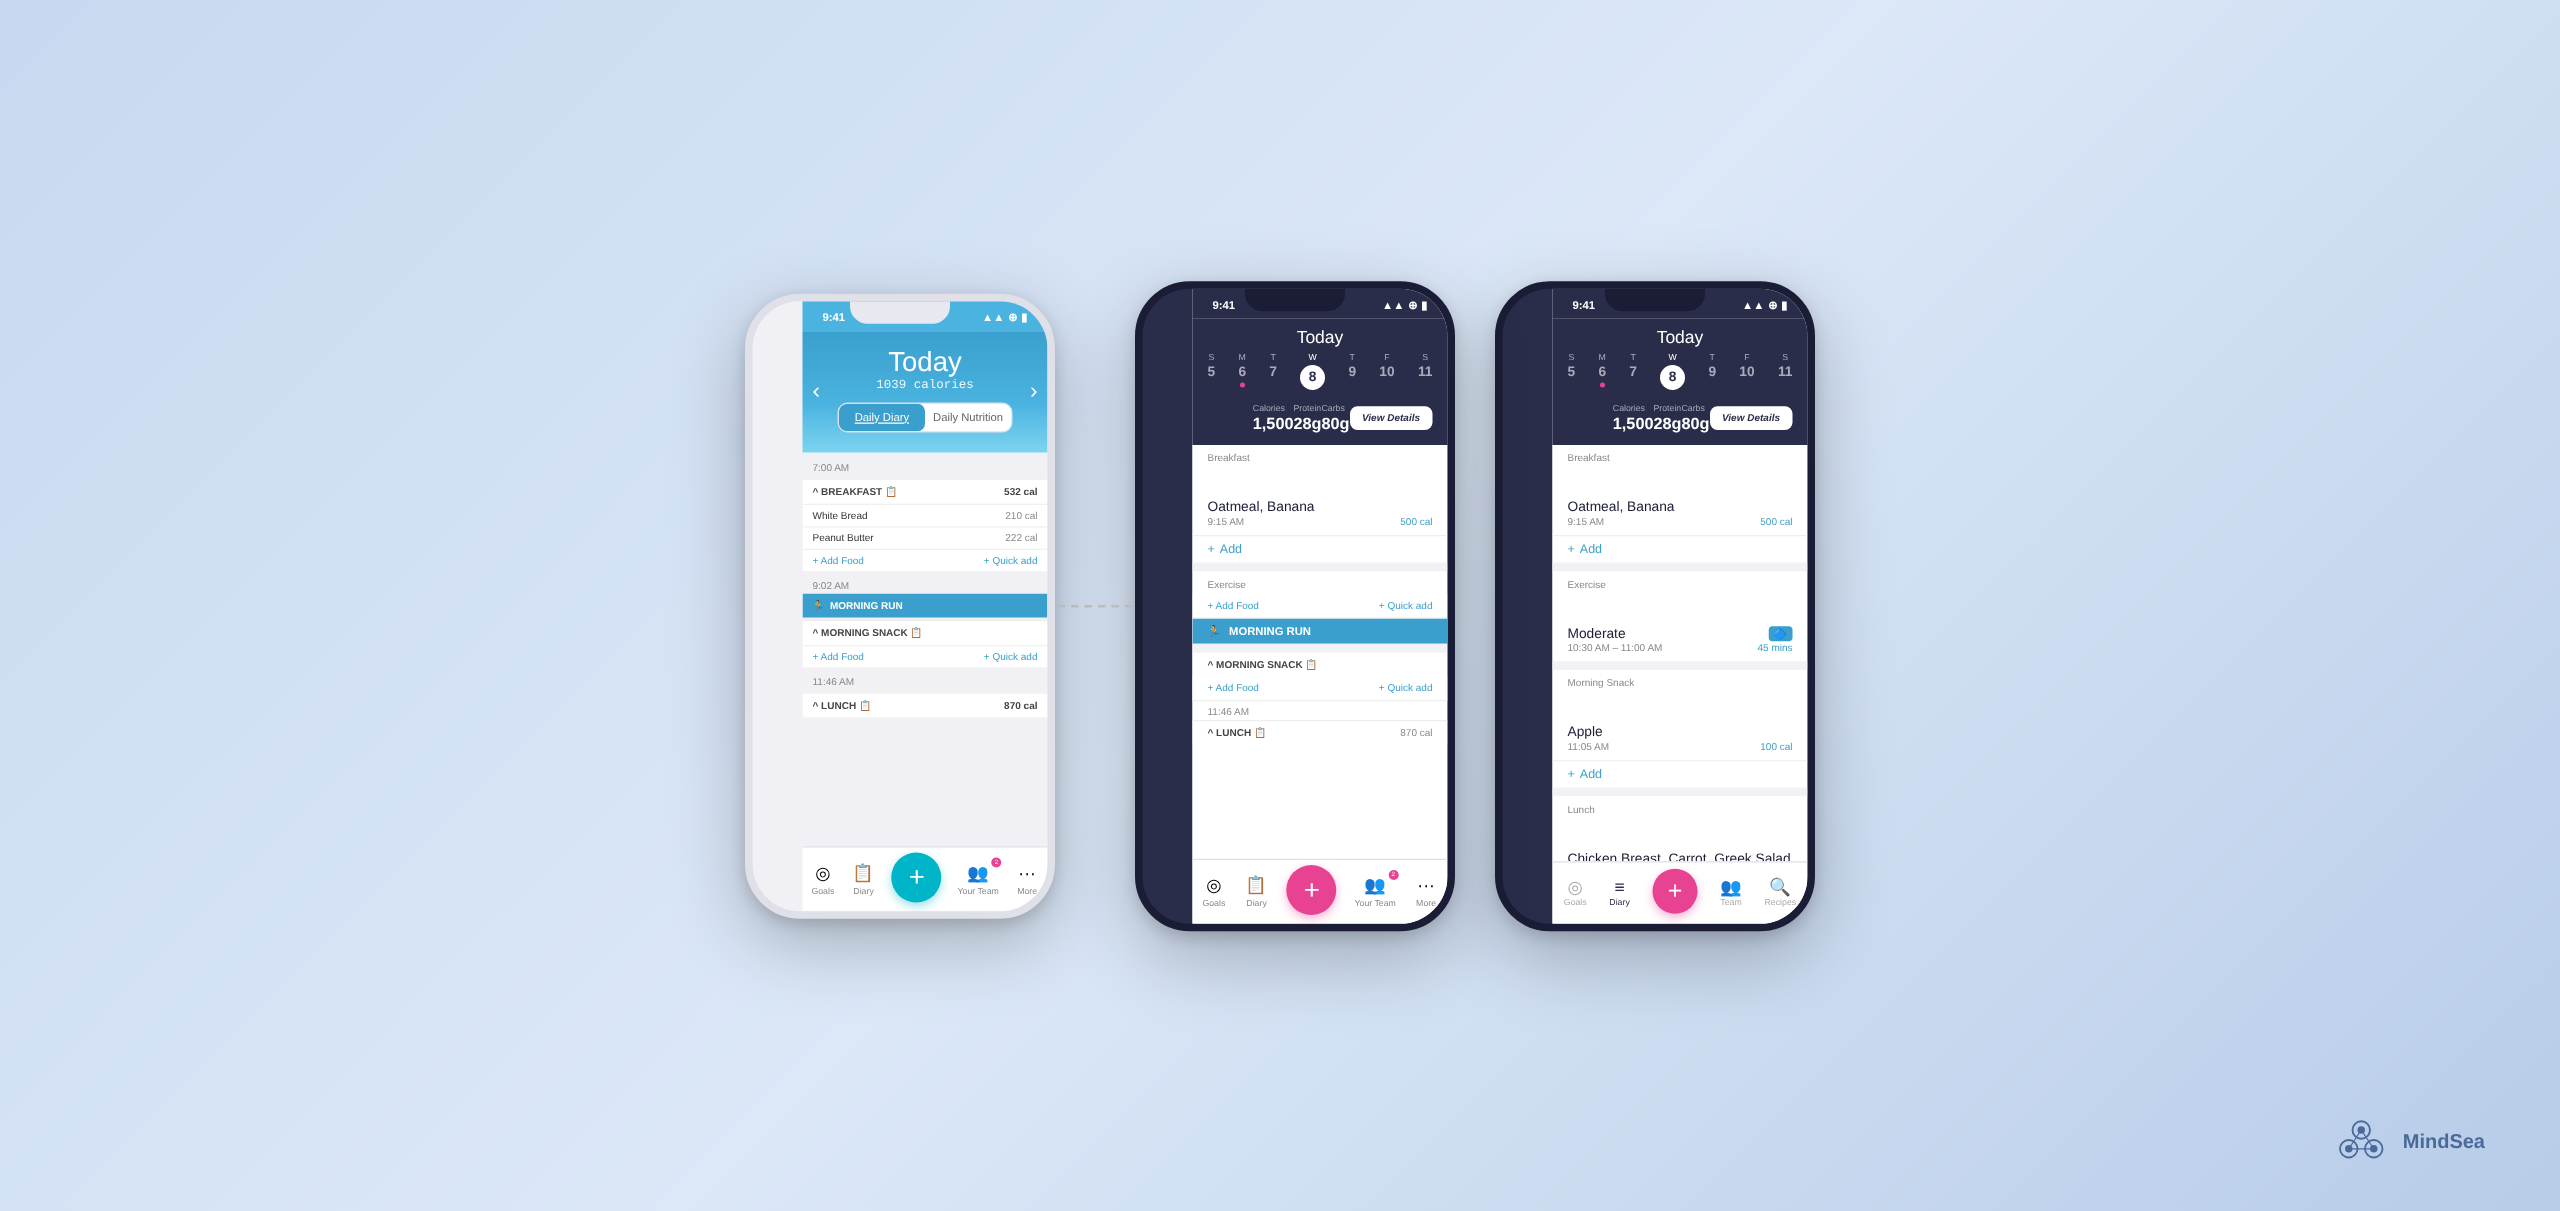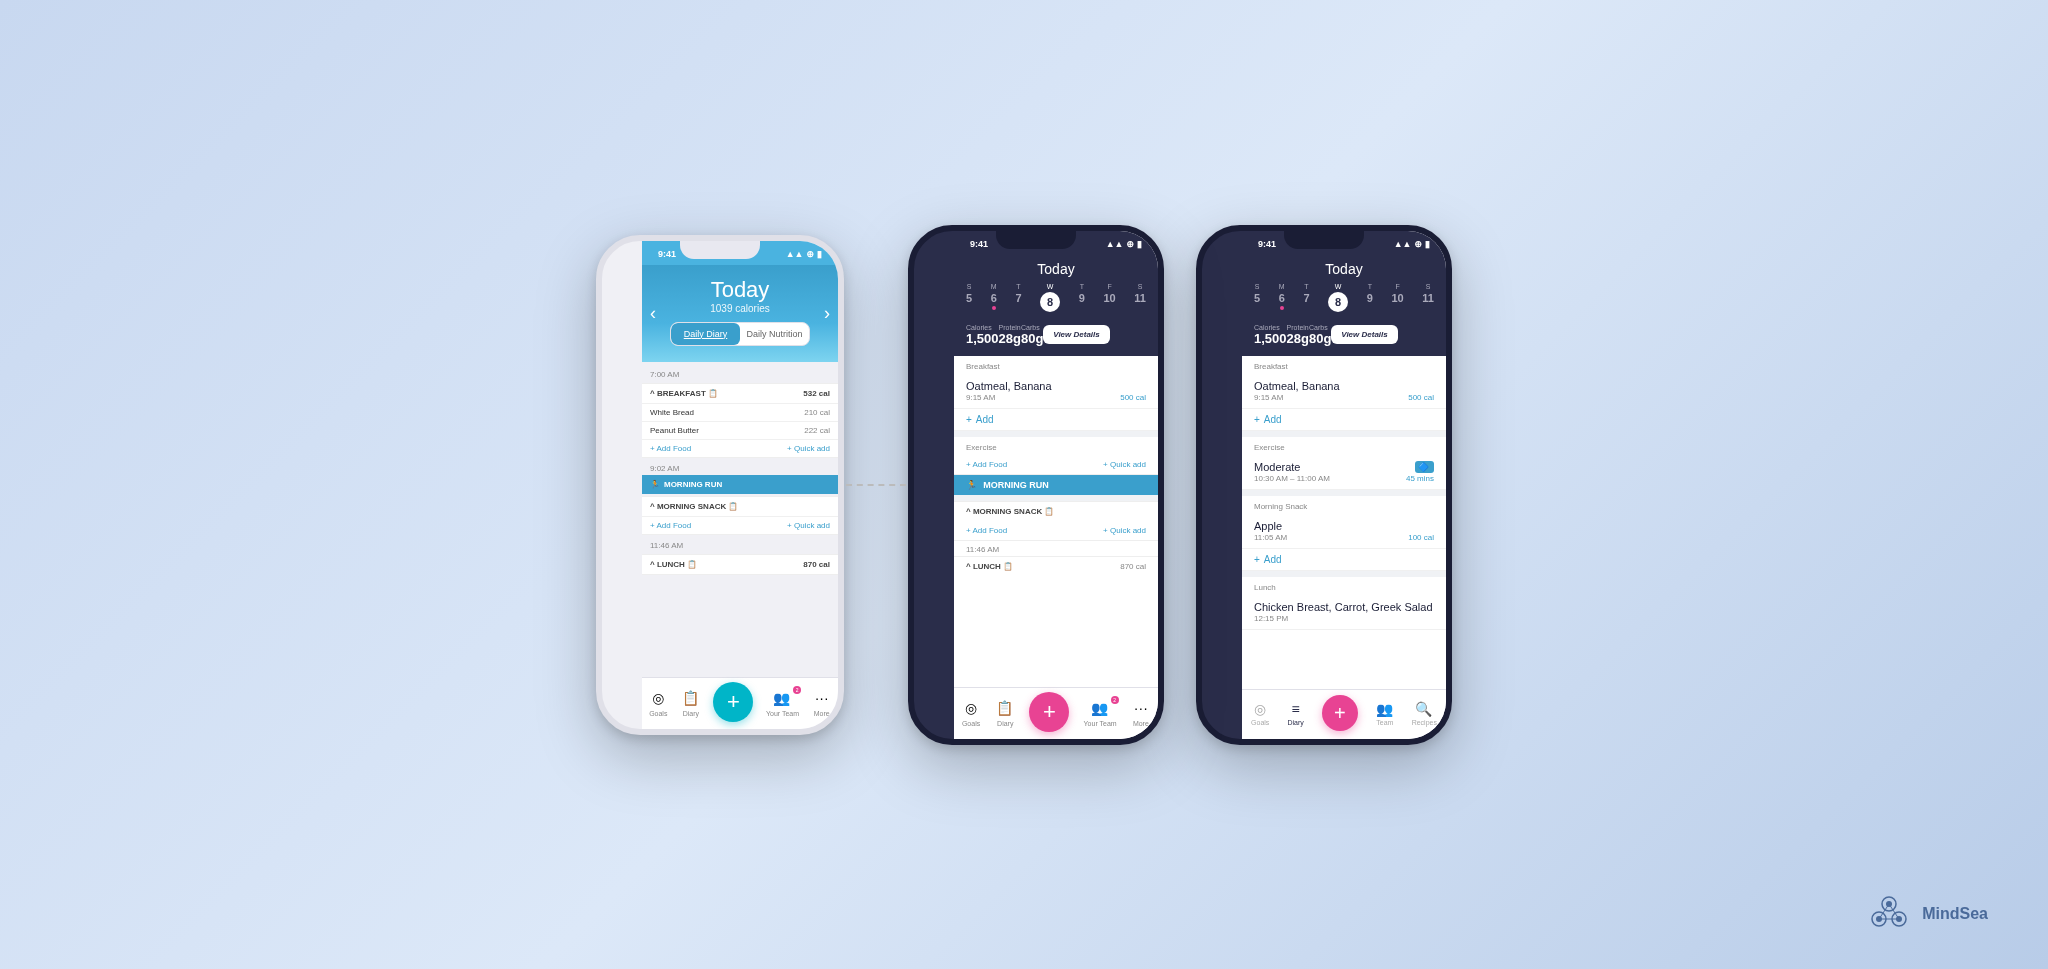--- a/index.html
+++ b/index.html
@@ -108,20 +108,21 @@
 
     .phone-1-header h1 {
       font-size: 22px;
       font-weight: 300;
       margin-top: 4px;
     }
 
     .phone-1-header .calories-text {
       font-size: 10px;
       opacity: 0.9;
+      font-family: Liberation Mono, monospace;
     }
 
     .tabs-row {
       display: flex;
       background: white;
       margin: 8px 8px 0;
       border-radius: 8px;
       overflow: hidden;
       border: 1px solid #e0e0e8;
       text-decoration: underline;
@@ -335,21 +336,21 @@
 
     .week-day .dot {
       width: 4px;
       height: 4px;
       border-radius: 50%;
       background: #e84393;
     }
 
     .stats-row {
       display: flex;
-      justify-content: flex-start;
+      justify-content: flex-end;
       align-items: center;
       padding-top: 4px;
     }
 
     .stat-item {
       text-align: left;
     }
 
     .stat-label { font-size: 7px; color: #aab; }
     .stat-value { font-size: 13px; font-weight: 700; color: white; }
@@ -375,20 +376,21 @@
     .section-label {
       font-size: 8px;
       color: #888;
       padding: 6px 12px 3px;
       font-weight: 500;
     }
 
     .meal-list-item {
       padding: 6px 12px;
       border-bottom: 1px solid #f0f0f0;
+      margin-top: 20px;
     }
 
     .meal-list-item .food-name {
       font-size: 11px;
       font-weight: 500;
       color: #1a1d35;
     }
 
     .meal-list-item .food-time-cal {
       display: flex;

